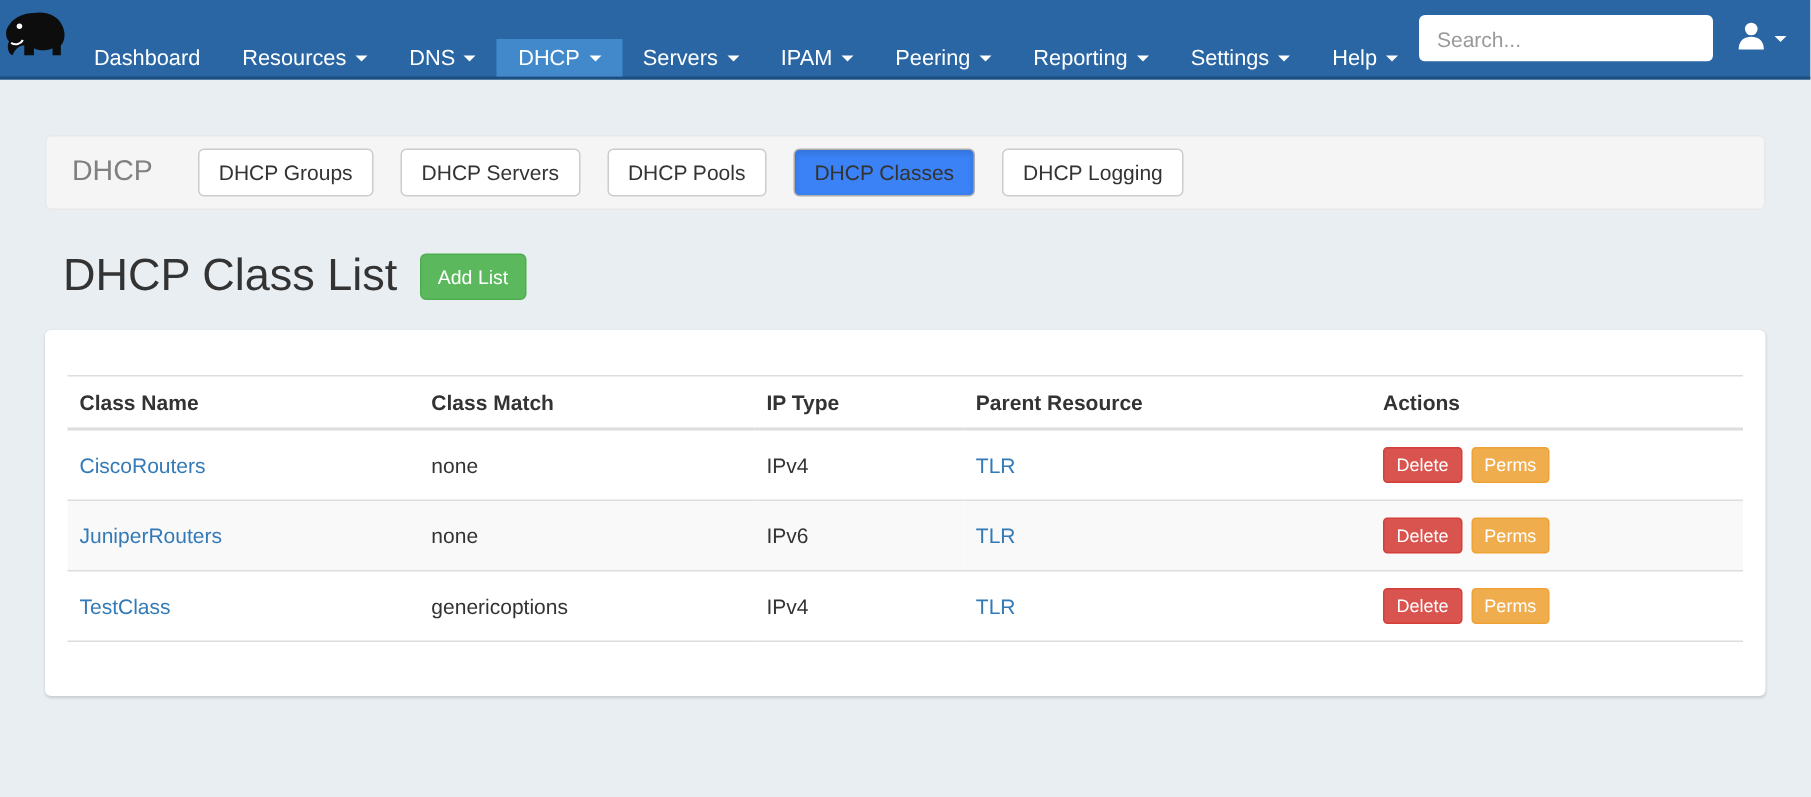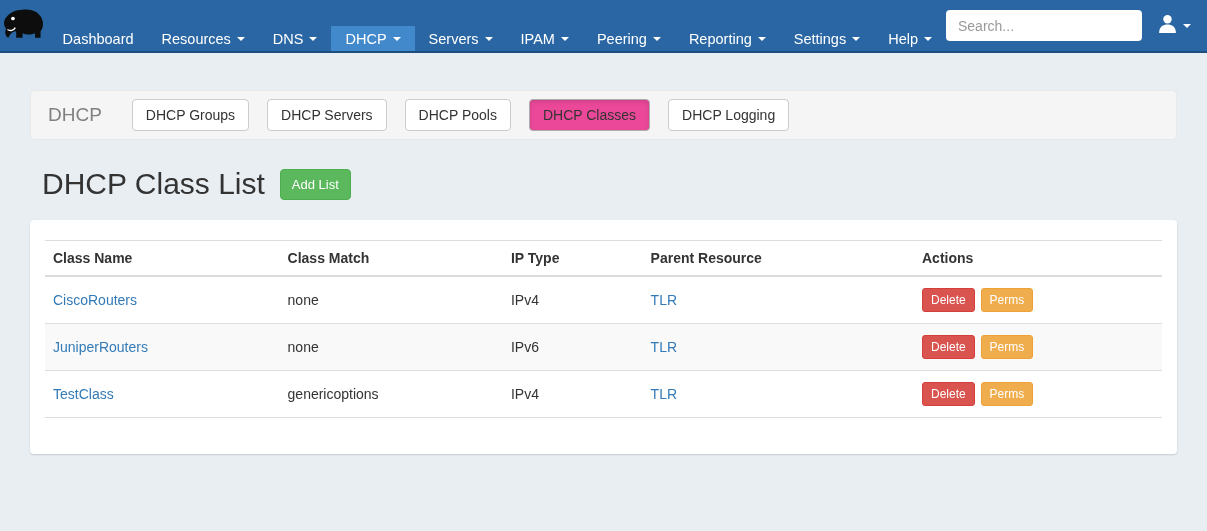--- a/index.html
+++ b/index.html
@@ -78,21 +78,21 @@
     background: #fff;
     border: 1px solid #ccc;
     border-radius: 4px;
     color: #333; font-size: 14px;
     padding: 7px 13px;
     margin-right: 18px;
     cursor: pointer;
     font-family: "Liberation Sans", sans-serif;
   }
   .btn-default.active {
-    background: #ec4899;
+    background: #3b82f6;
     border-color: #adadad;
     box-shadow: inset 0 2px 4px rgba(0,0,0,.13);
   }
 
   
   .page-head {
     display: flex; align-items: center;
     margin: 27px 0 19px; padding-left: 12px;
   }
   .page-title { font-size: 30px; color: #333; font-weight: 400; margin: 0; }
@@ -103,21 +103,21 @@
     padding: 7px 11px; border-radius: 4px;
     margin-left: 15px; cursor: pointer;
     font-family: "Liberation Sans", sans-serif;
   }
 
   
   .card {
     background: #fff;
     border-radius: 4px;
     box-shadow: 0 1px 2px rgba(0,0,0,.15);
-    padding: 20px 15px 36px;
+    padding: 30px 15px 36px;
     min-height: 207px;
   }
   table.class-table {
     width: 100%;
     border-collapse: collapse;
     font-size: 14px; color: #333;
   }
   .class-table th {
     text-align: left;
     padding: 9px 8px;

